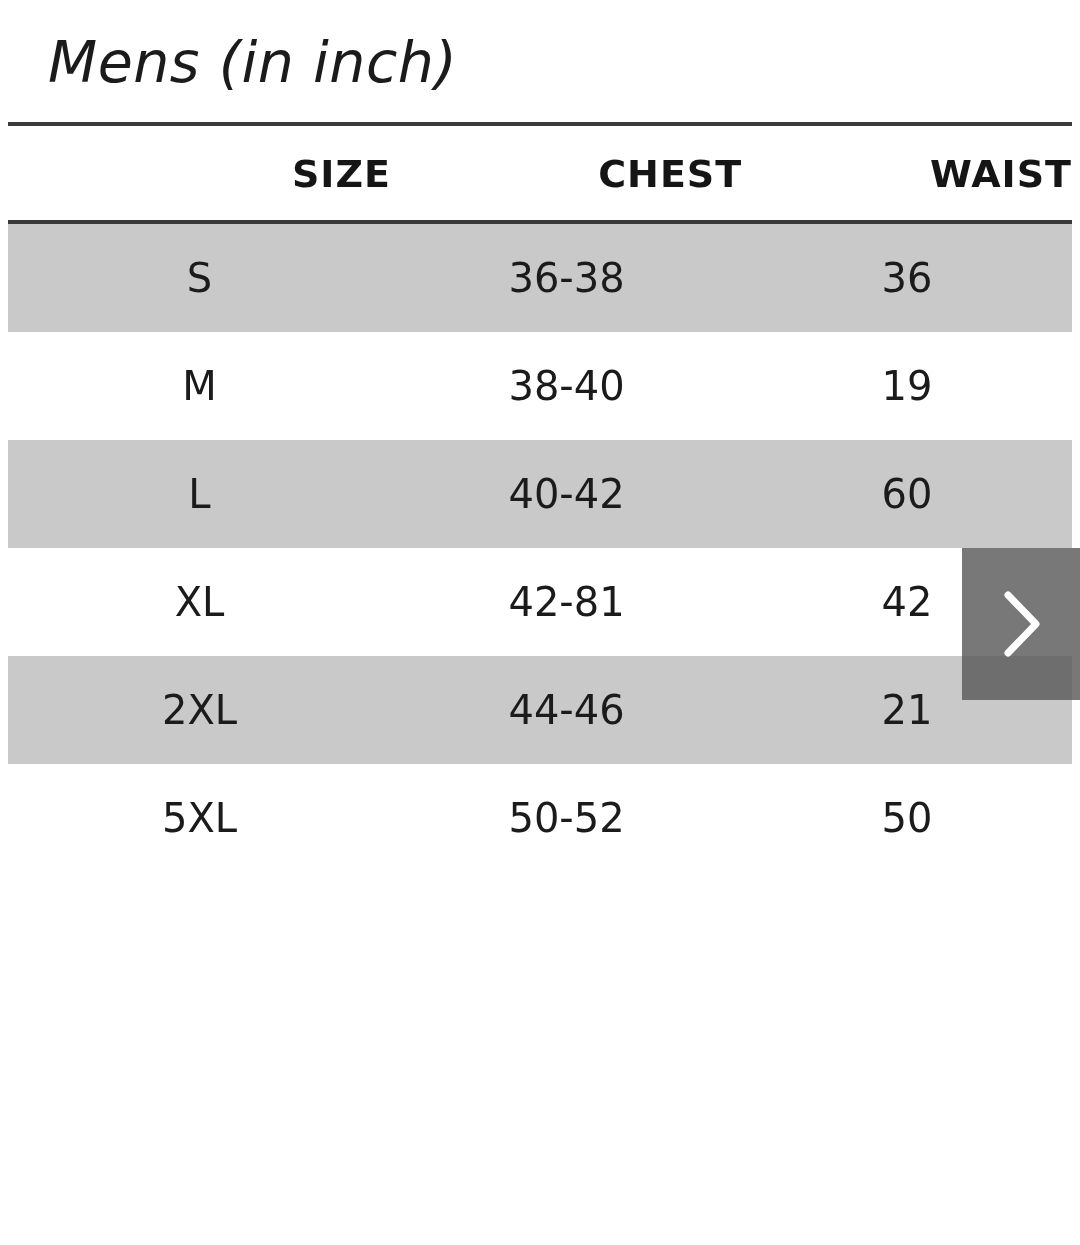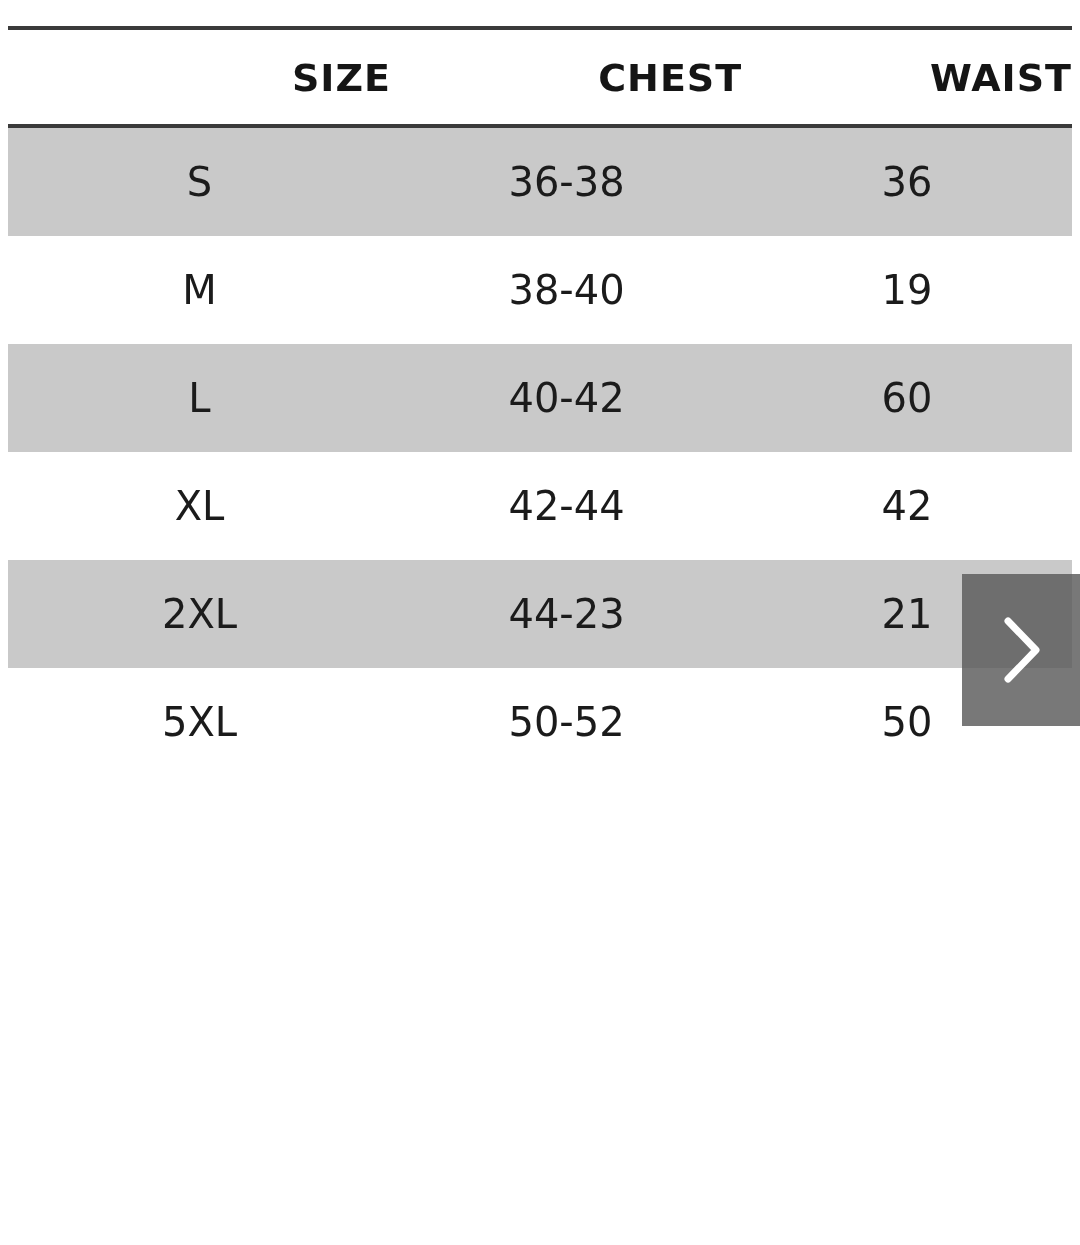--- a/index.html
+++ b/index.html
@@ -93,20 +93,21 @@
   }
   .next-arrow svg {
     display: block;
   }
 </style>
 </head>
 <body>
 
 <div class="page">
 
+  <div class="title">Mens (in inch)</div>
 
   <div class="title-rule"></div>
 
   <table class="size-table">
     <colgroup>
       <col class="col-size">
       <col class="col-chest">
       <col class="col-waist">
     </colgroup>
     <thead>
@@ -127,26 +128,26 @@
         <td>38-40</td>
         <td>19</td>
       </tr>
       <tr class="shaded">
         <td>L</td>
         <td>40-42</td>
         <td>60</td>
       </tr>
       <tr class="plain">
         <td>XL</td>
-        <td>42-44</td>
+        <td>42-81</td>
         <td>42</td>
       </tr>
       <tr class="shaded">
         <td>2XL</td>
-        <td>44-23</td>
+        <td>44-46</td>
         <td>21</td>
       </tr>
       <tr class="plain">
         <td>5XL</td>
         <td>50-52</td>
         <td>50</td>
       </tr>
     </tbody>
   </table>
 

